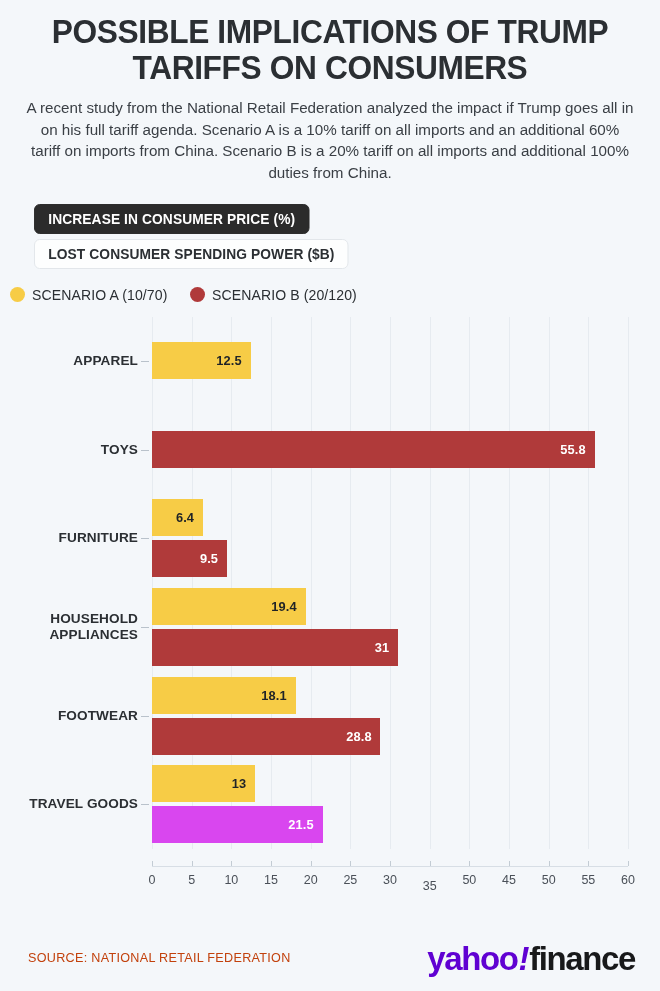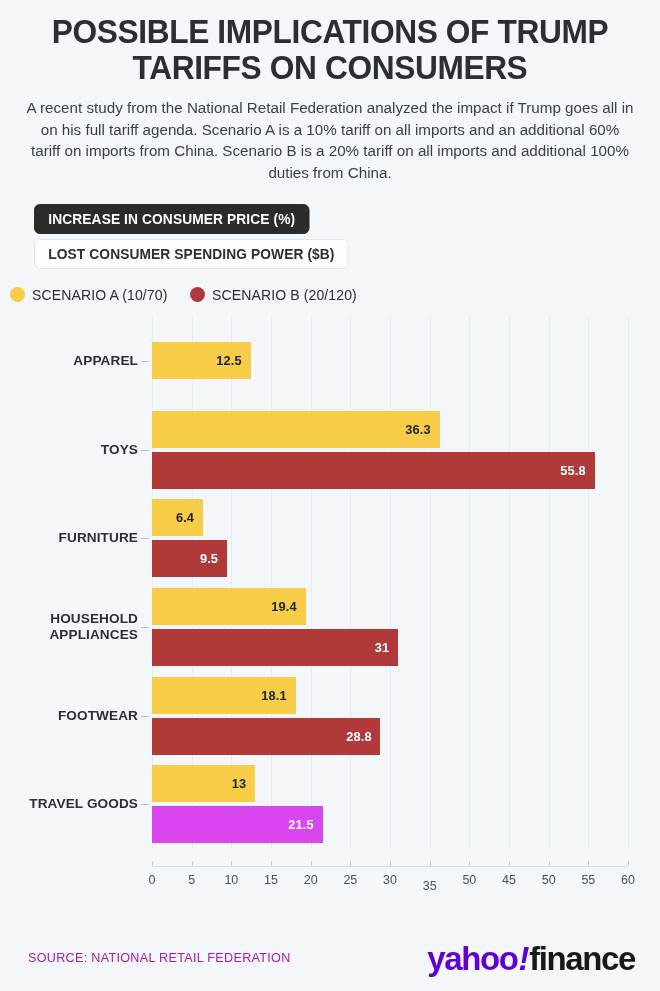--- a/index.html
+++ b/index.html
@@ -226,21 +226,21 @@
     height: 66px;
     display: flex;
     align-items: center;
     justify-content: space-between;
     padding: 0 22px 0 28px;
     box-sizing: border-box;
   }
   .source {
     font-size: 12.6px;
     letter-spacing: 0.3px;
-    color: #a21caf;
+    color: #c2410c;
   }
   .logo {
     display: flex;
     align-items: baseline;
     font-weight: bold;
     font-size: 34px;
     letter-spacing: -1.4px;
     transform: scaleX(0.97);
   }
   .logo-yahoo { color: #6001d2; }
@@ -294,25 +294,20 @@
           <div class="cat-tick"></div>
           <div class="bar-row">
             <div class="bar a" style="width: 20.8333%; background: rgb(247, 204, 70);">
               <span class="bar-value">12.5</span>
             </div>
           </div>
         </div>
         <div class="group">
           <div class="cat-label">TOYS</div>
           <div class="cat-tick"></div>
-          <div class="bar-row">
-            <div class="bar a" style="width: 60.5%; background: rgb(247, 204, 70);">
-              <span class="bar-value">36.3</span>
-            </div>
-          </div>
           <div class="bar-row">
             <div class="bar b" style="width: 93%; background: rgb(176, 58, 58);">
               <span class="bar-value">55.8</span>
             </div>
           </div>
         </div>
         <div class="group">
           <div class="cat-label">FURNITURE</div>
           <div class="cat-tick"></div>
           <div class="bar-row">

